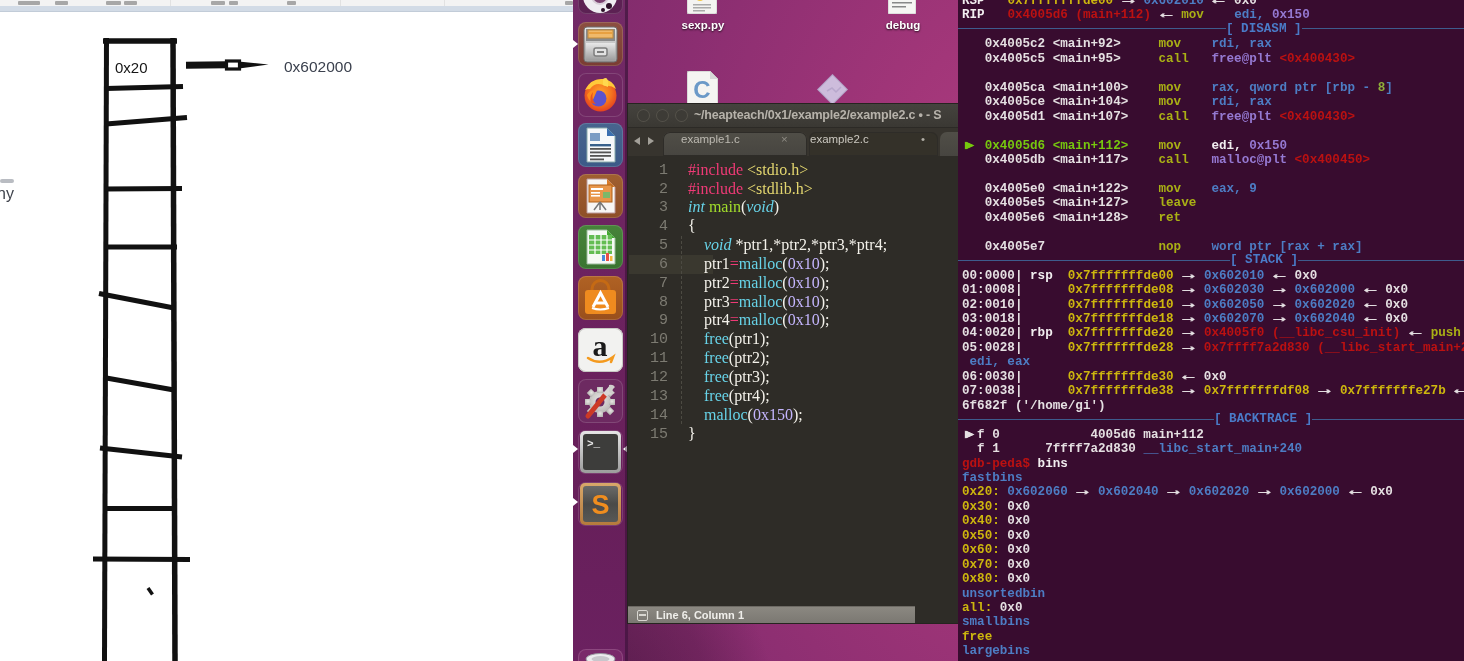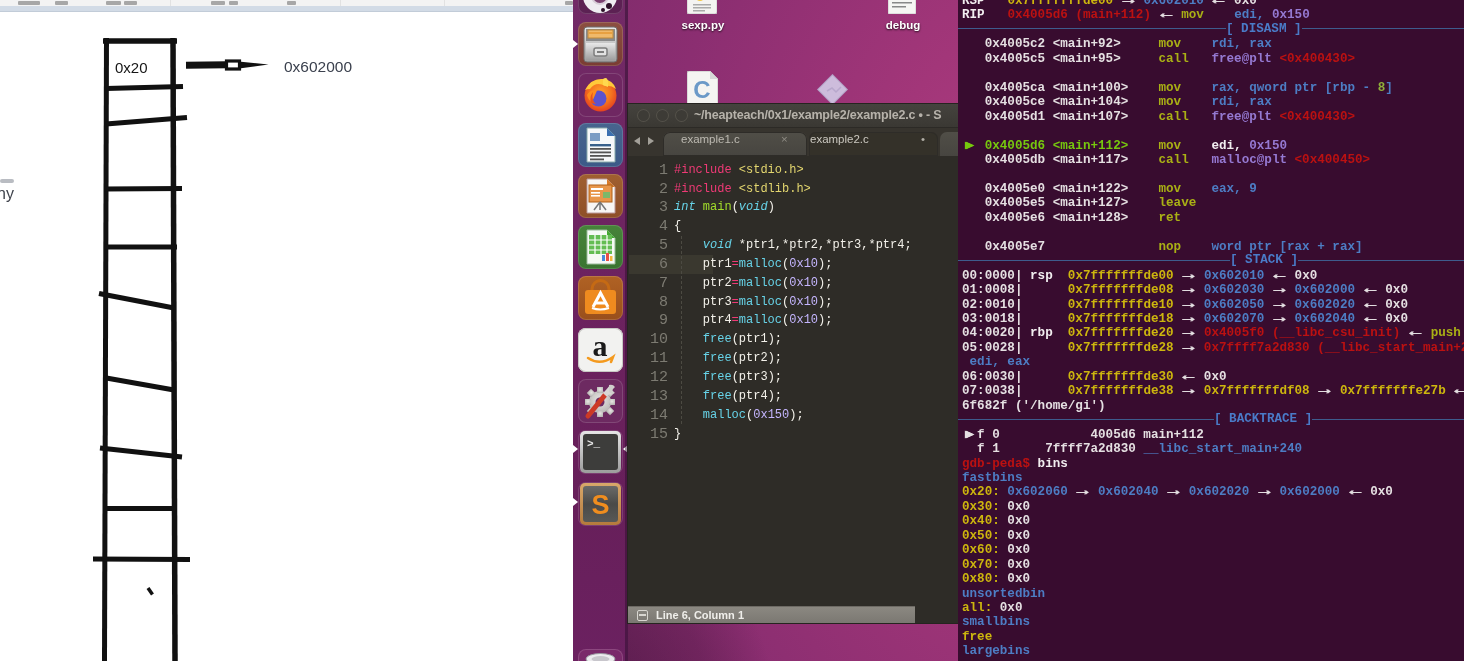--- a/index.html
+++ b/index.html
@@ -23,21 +23,21 @@
 .dlabel{position:absolute;color:#fff;font-size:11.5px;font-weight:bold;text-shadow:0 1px 2px rgba(0,0,0,.8);text-align:center;}
 
 #subl{position:absolute;left:628px;top:104px;width:330px;height:519px;background:#2e2c27;box-shadow:0 0 0 1px #262420;}
 #stitle{position:absolute;left:0;top:0;width:330px;height:23px;background:linear-gradient(180deg,#45433e,#3a3833);border-bottom:1px solid #2c2a26;}
 .tbtn{position:absolute;top:5px;width:13px;height:13px;border-radius:50%;background:#3d3b36;box-shadow:inset 0 0 0 1px #55524b;}
 #stitletext{position:absolute;left:66px;top:4px;color:#b6b2aa;font-size:12.5px;font-weight:bold;letter-spacing:-0.2px;white-space:nowrap;}
 #stabs{position:absolute;left:0;top:24px;width:360px;height:28px;background:#37342e;overflow:hidden;}
 .tab{position:absolute;top:4px;height:24px;border-radius:7px 7px 0 0;}
 .tabtext{position:absolute;top:5px;font-size:11.5px;color:#bdbab2;}
 #scode{position:absolute;left:0;top:52px;width:330px;height:450px;background:#2e2c27;overflow:hidden;}
-#codetext{position:absolute;left:46px;top:4.7px;font-family:Liberation Mono, monospace;font-size:12px;line-height:18.85px;white-space:pre;color:#f3f1ea;}
+#codetext{position:absolute;left:60px;top:4.7px;font-family:Liberation Serif, serif;font-size:16px;line-height:18.85px;white-space:pre;color:#f3f1ea;}
 #gutter{position:absolute;left:9px;top:5.7px;width:31px;font-family:"Liberation Mono",monospace;font-size:15px;line-height:18.85px;color:#7d7b72;text-align:right;white-space:pre;}
 #sstatus{position:absolute;left:0;top:502px;width:287px;height:16px;background:linear-gradient(180deg,#8b8881,#7b7872);border-top:1px solid #6d6a64;}
 #sstatustext{position:absolute;left:28px;top:2px;color:#efeeea;font-size:11px;font-weight:bold;}
 
 #gdb{position:absolute;left:958px;top:0;width:506px;height:661px;background:#380c2f;overflow:hidden;}
 #gdbtext{position:absolute;left:4px;top:-6px;font-family:"Liberation Mono",monospace;font-weight:bold;font-size:12.6px;line-height:14.45px;white-space:pre;color:#e5e0e2;}
 .y{color:#cdb60e;}
 .ym{color:#a9b015;}
 .b{color:#4d7dc4;}
 .r{color:#bb1111;}

